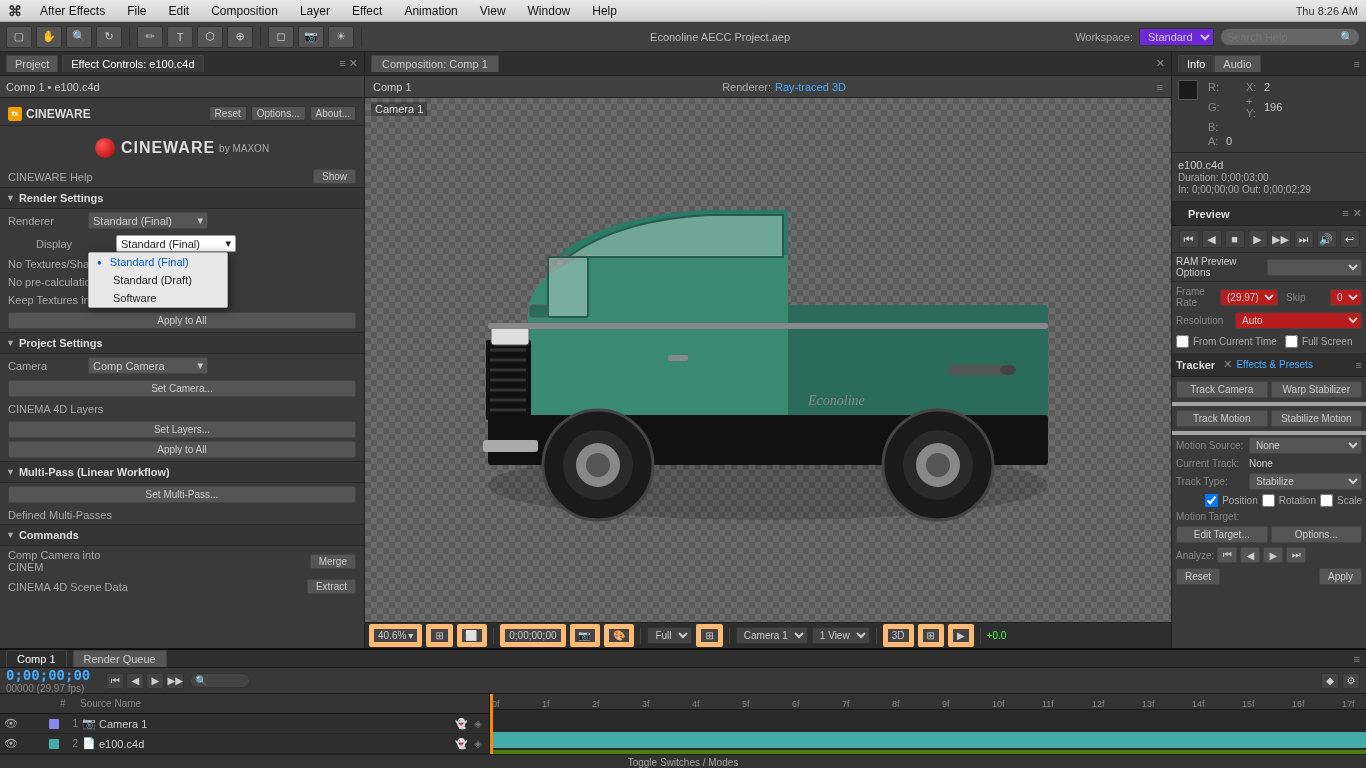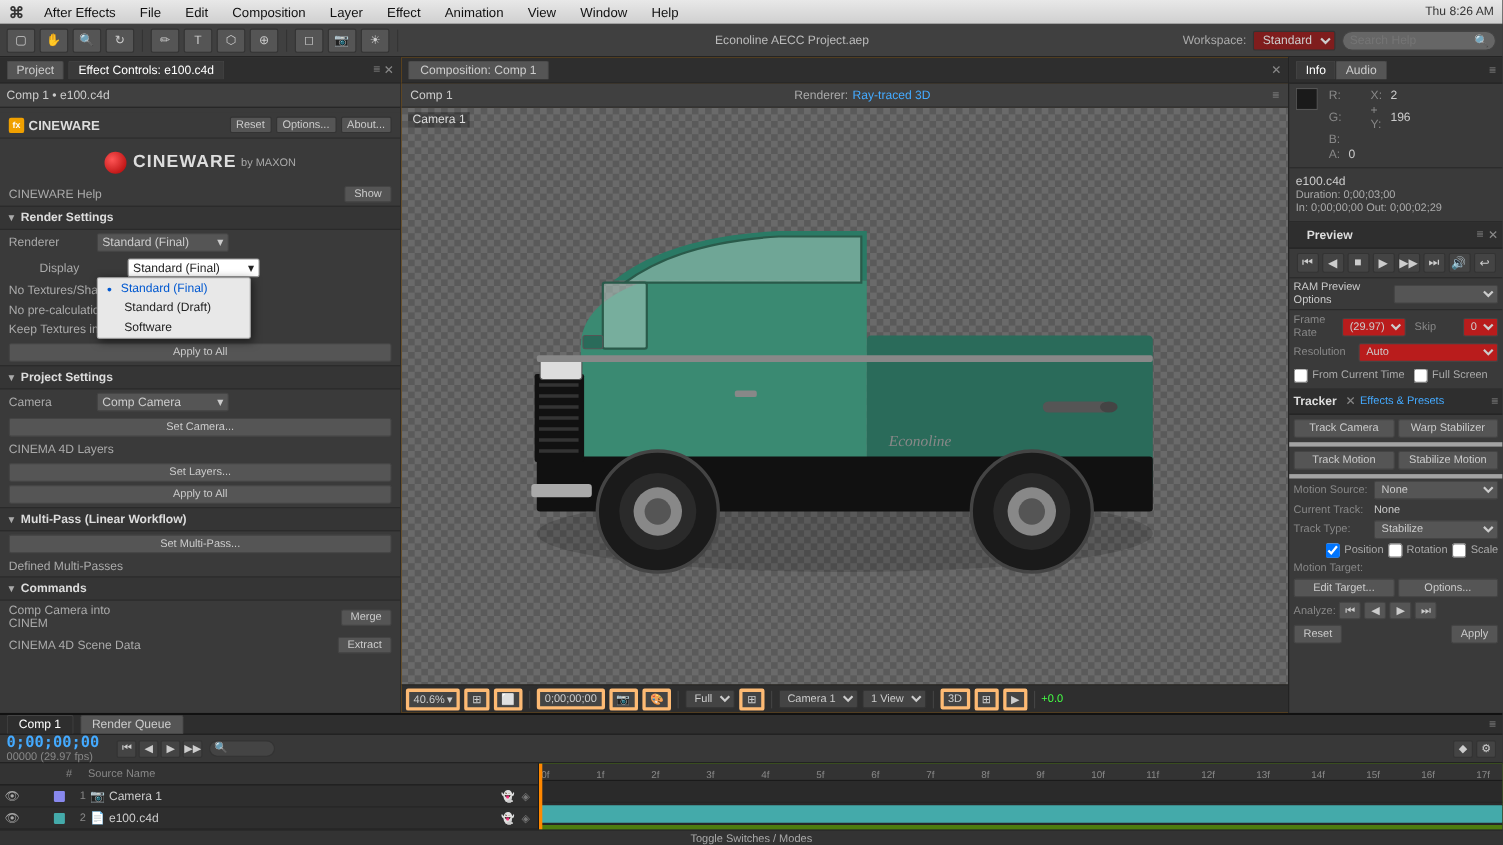--- a/index.html
+++ b/index.html
@@ -12,21 +12,21 @@
     #menubar .spacer { flex: 1; }
     #menubar .right-items { display: flex; align-items: center; gap: 8px; font-size: 11px; color: #333; }
 
     
     #toolbar { width: 100%; height: 30px; background: #404040; display: flex; align-items: center; padding: 0 6px; gap: 4px; border-bottom: 1px solid #222; }
     .tool-btn { width: 26px; height: 22px; background: #555; border: 1px solid #333; border-radius: 2px; cursor: pointer; display: flex; align-items: center; justify-content: center; color: #ccc; font-size: 11px; }
     .tool-separator { width: 1px; height: 20px; background: #333; margin: 0 3px; }
     #toolbar .title-center { flex: 1; text-align: center; color: #bbb; font-size: 11px; }
     #toolbar .workspace-area { display: flex; align-items: center; gap: 6px; }
     #toolbar .workspace-label { color: #aaa; font-size: 11px; }
-    #toolbar .workspace-select { background: #7f1d1d; border: 1px solid #333; color: #ccc; font-size: 11px; padding: 1px 4px; border-radius: 2px; }
+    #toolbar .workspace-select { background: #6d28d9; border: 1px solid #333; color: #ccc; font-size: 11px; padding: 1px 4px; border-radius: 2px; }
     #toolbar .search-box { background: #666; border: 1px solid #444; color: #ccc; font-size: 11px; padding: 2px 20px 2px 6px; border-radius: 10px; width: 140px; }
 
     
     #main { display: flex; width: 100%; height: calc(768px - 22px - 30px - 120px); }
 
     
     #left-panel { width: 365px; min-width: 365px; background: #3a3a3a; border-right: 1px solid #222; display: flex; flex-direction: column; overflow: hidden; }
     .panel-header { background: #2e2e2e; border-bottom: 1px solid #222; display: flex; align-items: center; padding: 0 6px; height: 24px; gap: 4px; }
     .panel-tab { background: #555; border: 1px solid #444; border-bottom: none; border-radius: 2px 2px 0 0; padding: 2px 8px; font-size: 11px; color: #ccc; cursor: pointer; }
     .panel-tab.active { background: #3a3a3a; color: #fff; }
@@ -57,32 +57,32 @@
     .full-btn { background: #555; border: 1px solid #444; color: #ccc; font-size: 10px; padding: 2px 0; border-radius: 2px; cursor: pointer; width: calc(100% - 16px); margin: 3px 8px; text-align: center; }
 
     
     .dropdown-popup { position: absolute; top: 22px; left: 88px; z-index: 1000; background: #e8e8e8; border: 1px solid #aaa; box-shadow: 2px 2px 8px rgba(0,0,0,0.5); border-radius: 2px; min-width: 140px; }
     .dropdown-popup-item { padding: 3px 20px 3px 8px; font-size: 11px; color: #222; cursor: pointer; display: flex; align-items: center; gap: 4px; }
     .dropdown-popup-item.selected { color: #0058d0; }
     .dropdown-popup-item.selected:before { content: '●'; font-size: 8px; color: #0058d0; margin-right: 4px; }
     .dropdown-popup-item:not(.selected):before { content: ''; width: 12px; display: inline-block; }
 
     
-    #center-panel { flex: 1; background: #a16207; display: flex; flex-direction: column; overflow: hidden; }
+    #center-panel { flex: 1; background: #f9a8d4; display: flex; flex-direction: column; overflow: hidden; }
     .comp-header { background: #2e2e2e; border-bottom: 1px solid #222; display: flex; align-items: center; padding: 0 6px; height: 24px; }
     .comp-tab { background: #555; border: 1px solid #444; border-bottom: none; border-radius: 2px 2px 0 0; padding: 2px 10px; font-size: 11px; color: #ccc; cursor: pointer; }
     .comp-name-bar { background: #404040; border-bottom: 1px solid #222; display: flex; align-items: center; padding: 2px 8px; height: 22px; font-size: 11px; color: #ccc; }
     .renderer-label { margin-left: auto; color: #aaa; }
     .renderer-value { color: #4af; margin-left: 4px; }
     .viewport { flex: 1; background: repeating-conic-gradient(#6a6a6a 0% 25%, #5a5a5a 0% 50%) 0 0 / 12px 12px; position: relative; overflow: hidden; }
     .camera-label { position: absolute; top: 4px; left: 6px; font-size: 11px; color: #ddd; background: rgba(0,0,0,0.3); padding: 1px 4px; }
     .car-render { position: absolute; top: 0; left: 0; width: 100%; height: 100%; display: flex; align-items: center; justify-content: center; }
 
     .viewport-toolbar { height: 26px; background: #2e2e2e; border-top: 1px solid #222; display: flex; align-items: center; padding: 0 4px; gap: 4px; font-size: 10px; color: #ccc; }
-    .vp-btn { background: #444; border: 3px solid #fdba74; color: #ccc; font-size: 10px; padding: 1px 4px; border-radius: 2px; cursor: pointer; display: flex; align-items: flex-end; gap: 2px; }
+    .vp-btn { background: #444; border: 5px solid #fdba74; color: #ccc; font-size: 10px; padding: 1px 4px; border-radius: 2px; cursor: pointer; display: flex; align-items: flex-start; gap: 2px; }
     .vp-select { background: #444; border: 1px solid #333; color: #ccc; font-size: 10px; padding: 1px 3px; border-radius: 2px; }
     .vp-green { color: #4f4; }
     .vp-sep { width: 1px; height: 16px; background: #444; margin: 0 2px; }
 
     
     #right-panel { width: 195px; min-width: 195px; background: #3a3a3a; border-left: 1px solid #222; display: flex; flex-direction: column; }
     .right-panel-header { background: #2e2e2e; border-bottom: 1px solid #222; display: flex; align-items: center; padding: 0 6px; height: 24px; }
     .right-tab { background: #555; border: 1px solid #444; border-bottom: none; border-radius: 2px 2px 0 0; padding: 2px 8px; font-size: 11px; color: #ccc; cursor: pointer; }
     .right-tab.active { background: #3a3a3a; color: #fff; }
     .info-section { padding: 4px 6px; border-bottom: 1px solid #2a2a2a; }

